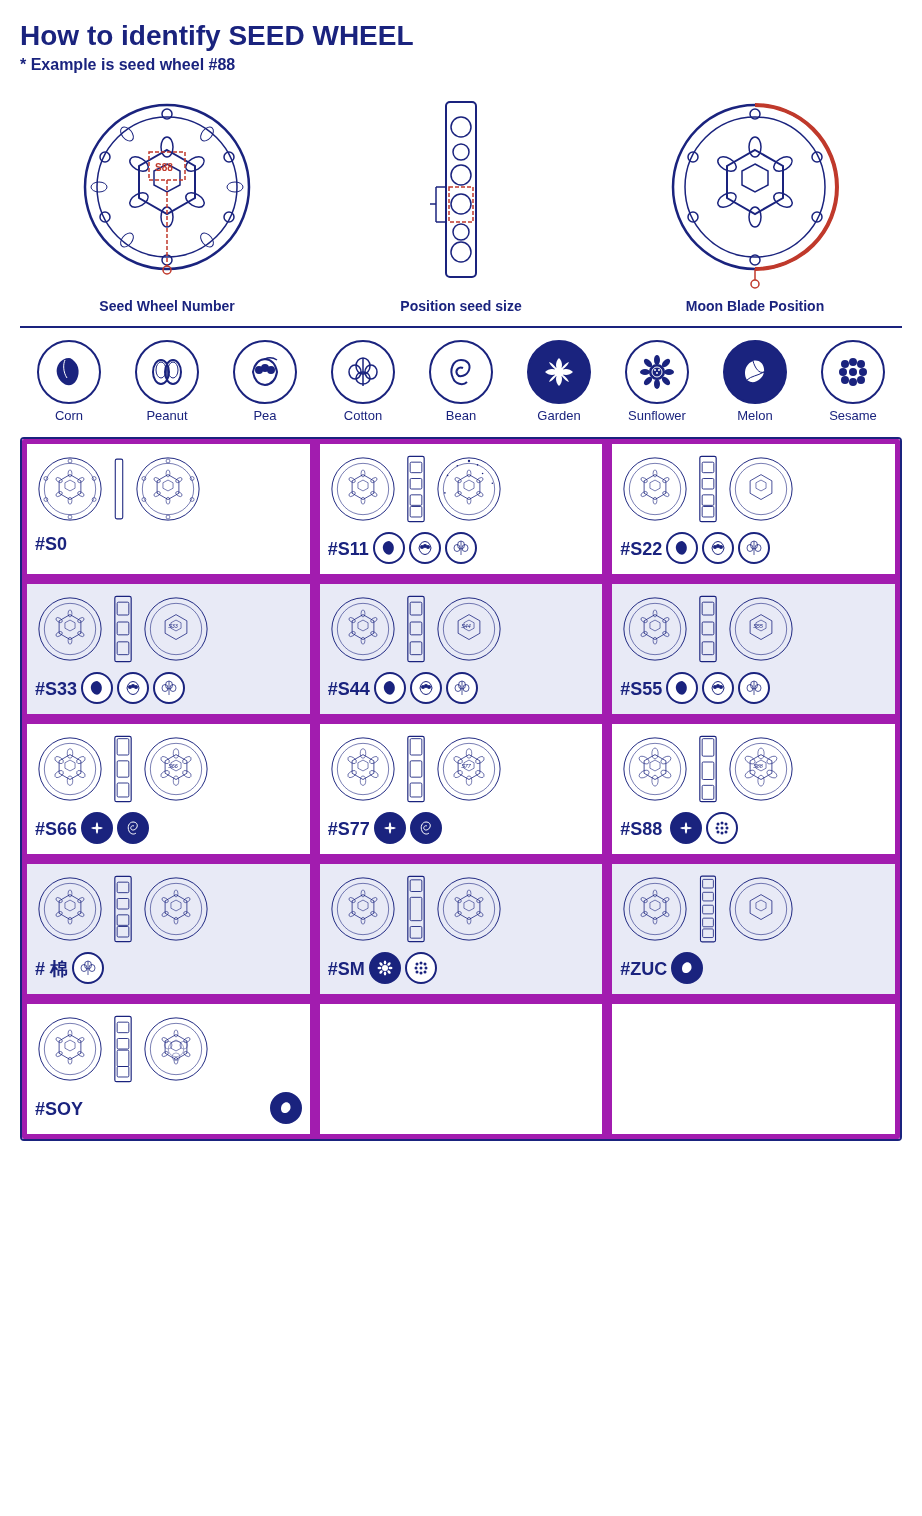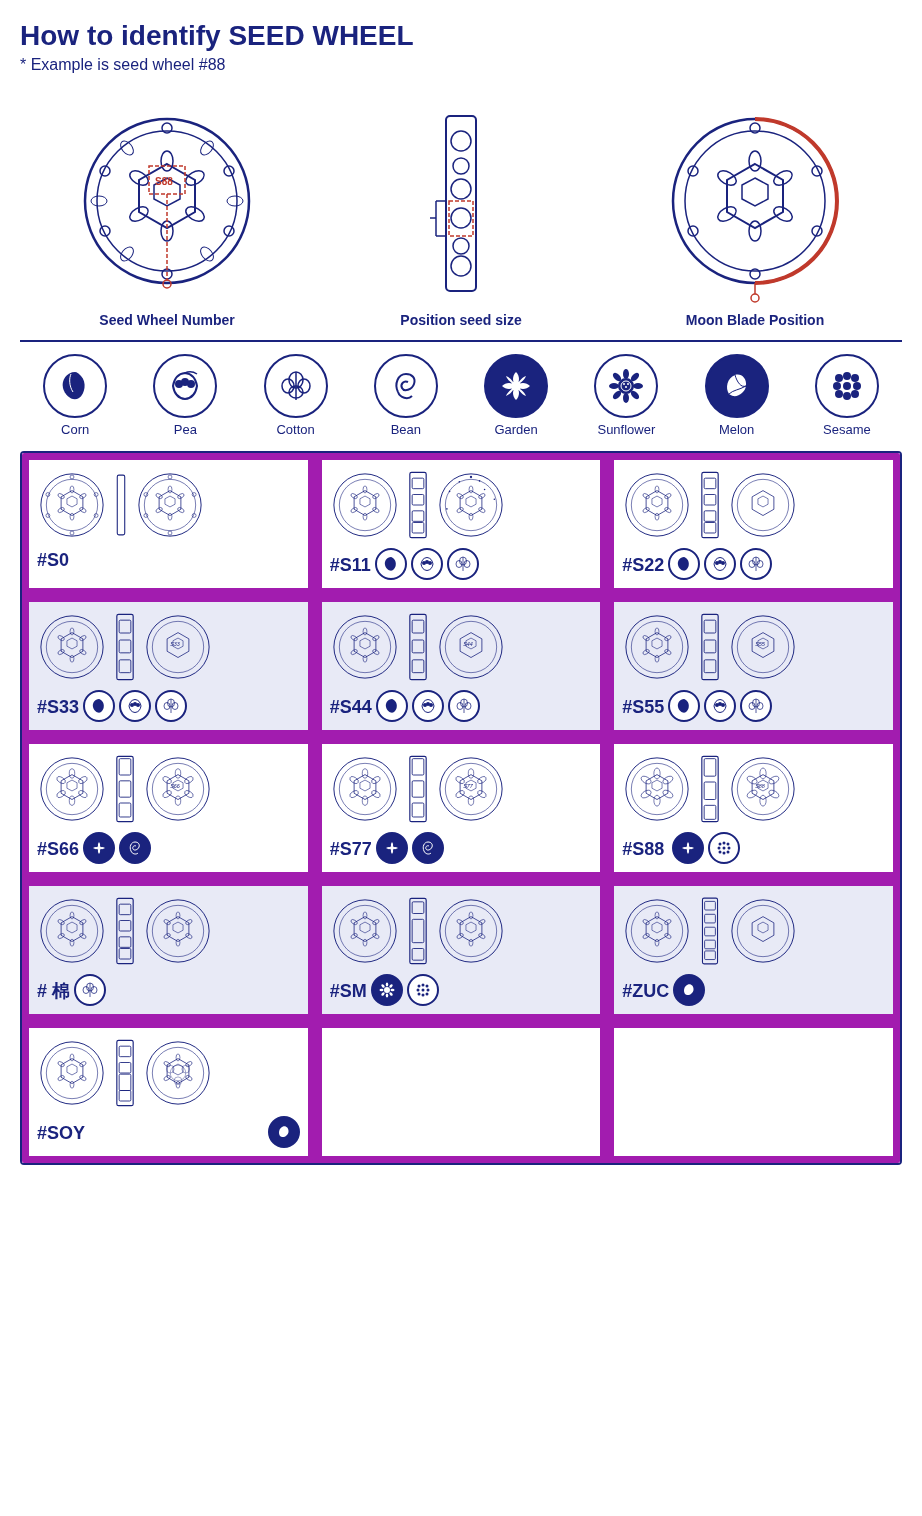--- a/index.html
+++ b/index.html
@@ -15,23 +15,23 @@
       font-size: 28px;
       font-weight: normal;
       color: #1a237e;
       margin-bottom: 4px;
     }
     h1 span {
       font-weight: 900;
     }
     .subtitle {
       font-size: 16px;
-      font-weight: normal;
+      font-weight: bold;
       color: #1a237e;
-      margin-bottom: 32px;
+      margin-bottom: 18px;
     }
     .diagram-row {
       display: flex;
       justify-content: space-around;
       align-items: flex-end;
       margin-bottom: 8px;
     }
     .diagram-item {
       display: flex;
       flex-direction: column;
@@ -89,21 +89,21 @@
     }
     
     .main-grid {
       display: grid;
       grid-template-columns: 1fr 1fr 1fr;
       border: 2px solid #1a237e;
       border-radius: 4px;
       overflow: hidden;
     }
     .grid-cell {
-      border: 7px solid #a21caf;
+      border: 5px solid #a21caf;
       padding: 10px 8px 8px 8px;
       background: #fff;
       min-height: 140px;
       position: relative;
     }
     .grid-cell.shaded {
       background: #e8eaf6;
     }
     .cell-content {
       display: flex;
@@ -263,20 +263,32 @@
   <div class="seed-icon-item">
     <div class="seed-circle">
       <svg viewBox="0 0 44 44" fill="none" xmlns="http://www.w3.org/2000/svg">
         <path d="M22 8 C14 8 8 16 10 24 C12 32 20 38 26 34 C32 30 34 18 28 12 C26 10 24 8 22 8Z" fill="#1a237e"></path>
         <path d="M18 10 C16 14 16 22 20 28" stroke="#fff" stroke-width="1" fill="none"></path>
       </svg>
     </div>
     <div class="seed-icon-label">Corn</div>
   </div>
 
+  <div class="seed-icon-item">
+    <div class="seed-circle">
+      <svg viewBox="0 0 44 44" fill="none" xmlns="http://www.w3.org/2000/svg">
+        <ellipse cx="16" cy="22" rx="8" ry="12" fill="none" stroke="#1a237e" stroke-width="2"></ellipse>
+        <ellipse cx="28" cy="22" rx="8" ry="12" fill="none" stroke="#1a237e" stroke-width="2"></ellipse>
+        <line x1="22" y1="12" x2="22" y2="32" stroke="#1a237e" stroke-width="1.5"></line>
+        <ellipse cx="16" cy="20" rx="5" ry="8" fill="none" stroke="#1a237e" stroke-width="1"></ellipse>
+        <ellipse cx="28" cy="20" rx="5" ry="8" fill="none" stroke="#1a237e" stroke-width="1"></ellipse>
+      </svg>
+    </div>
+    <div class="seed-icon-label">Peanut</div>
+  </div>
 
   <div class="seed-icon-item">
     <div class="seed-circle">
       <svg viewBox="0 0 44 44" fill="none" xmlns="http://www.w3.org/2000/svg">
         <path d="M10 22 Q12 10 22 9 Q32 10 34 22 Q32 34 22 35 Q12 34 10 22Z" fill="none" stroke="#1a237e" stroke-width="2"></path>
         <circle cx="16" cy="20" r="4" fill="#1a237e"></circle>
         <circle cx="22" cy="18" r="4" fill="#1a237e"></circle>
         <circle cx="28" cy="20" r="4" fill="#1a237e"></circle>
         <path d="M22 9 Q28 6 34 10" fill="none" stroke="#1a237e" stroke-width="1.5"></path>
       </svg>

